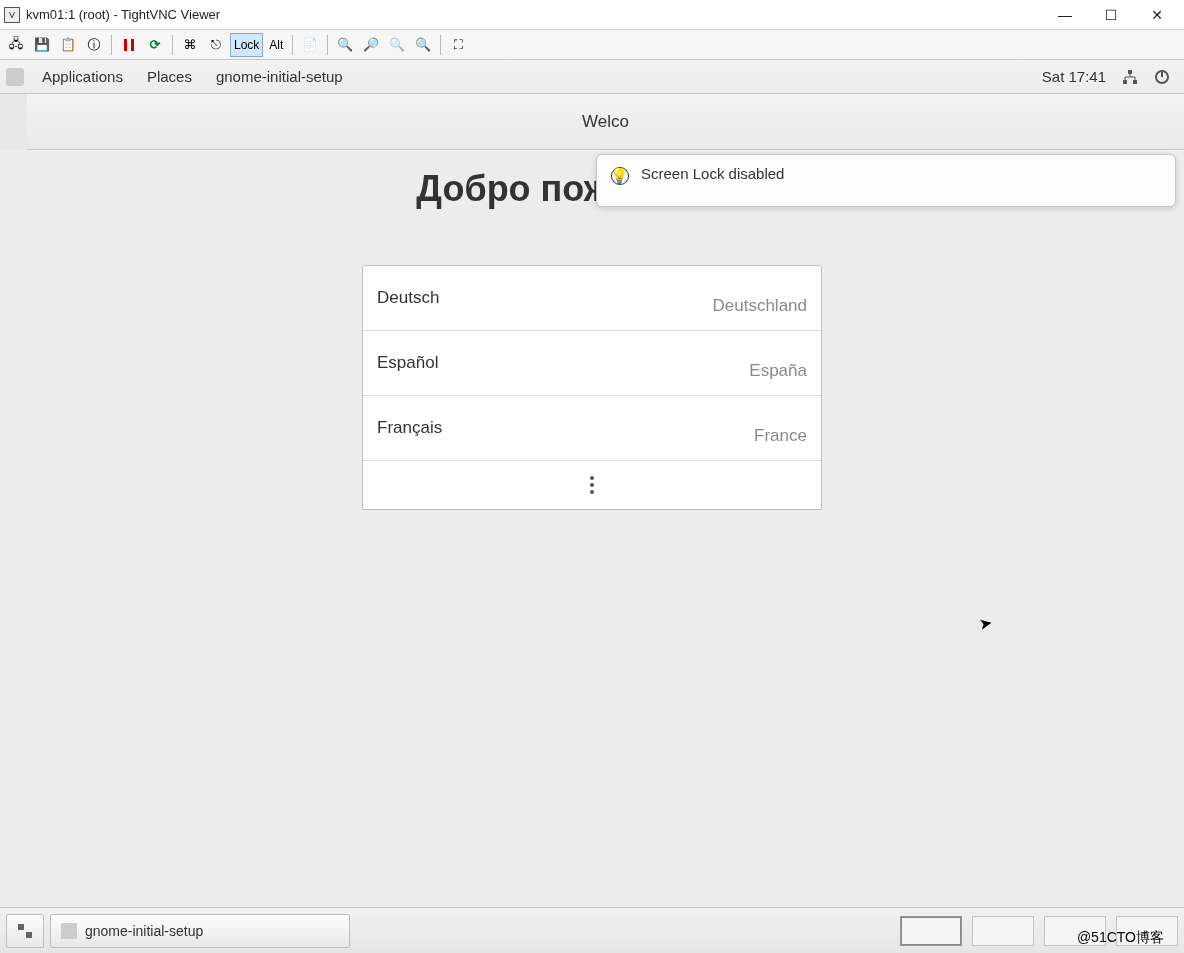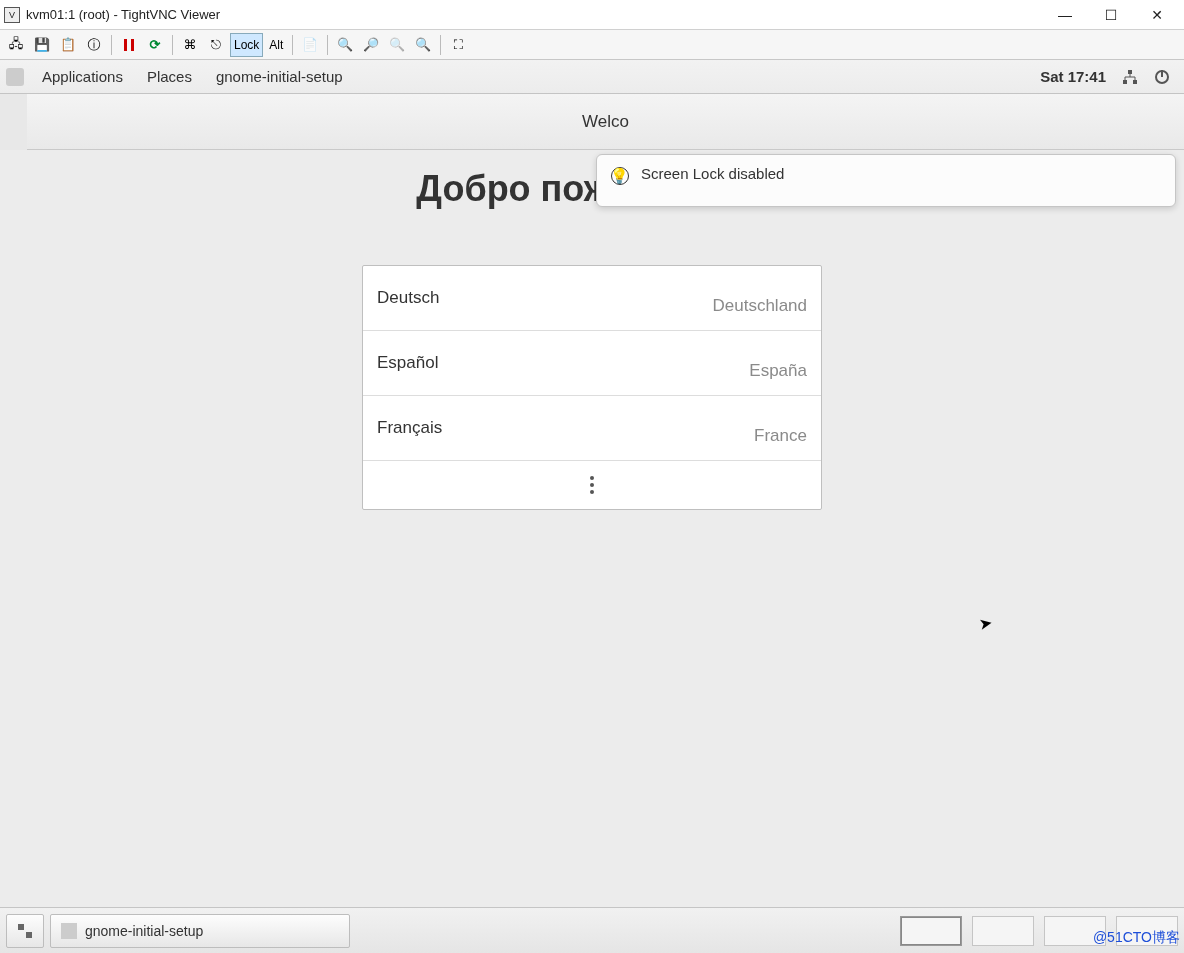--- a/index.html
+++ b/index.html
@@ -73,21 +73,21 @@
     padding:0 6px;
     font-size:15px;
     color:#333;
   }
   .gnome-topbar .gicon{
     width:18px;height:18px;background:#ccc;border-radius:3px;margin-right:6px;
     display:inline-block;
   }
   .gnome-topbar .menuitem{ padding:0 12px; line-height:34px;}
   .gnome-topbar .flex{flex:1;}
-  .gnome-topbar .rt{padding:0 8px;font-weight:bold;}
+  .gnome-topbar .rt{padding:0 8px;}
   .tray-ic{width:20px;height:20px;display:inline-flex;align-items:center;justify-content:center;margin:0 6px;color:#444;}
 
   .subbar {
     height: 56px;
     background: linear-gradient(#f4f4f4,#e9e9e9);
     border-bottom: 1px solid #c9c9c9;
     display:flex; align-items:center; justify-content:center;
     font-size:17px; color:#333;margin-left:27px;
   }
 
@@ -170,21 +170,21 @@
     display:flex;align-items:center;padding:0 10px;font-size:14px;color:#333;gap:8px;
   }
   .taskbtn.app{width:300px;}
   .taskbtn .taskicon{width:16px;height:16px;background:#ccc;display:inline-block;}
   .taskbar .flex{flex:1;}
   .tray-slot{
     width:62px;height:30px;border:1px solid #c5c5c5;background:#f5f5f5;margin-left:4px;
   }
   .tray-slot.first{border-color:#999;box-shadow:inset 0 0 0 1px #888;}
   .watermark{
-    position:absolute;right:4px;bottom:6px;color:#1d4ed8;font-size:14px;
+    position:absolute;right:20px;bottom:6px;color:#000000;font-size:14px;
     pointer-events:none;
     margin-top:28px;
   }
 
   .cursor-arrow{
     position:absolute;
     left:979px; top:464px;
     font-size:16px;color:#000;
     pointer-events:none;
     transform:rotate(-10deg);

